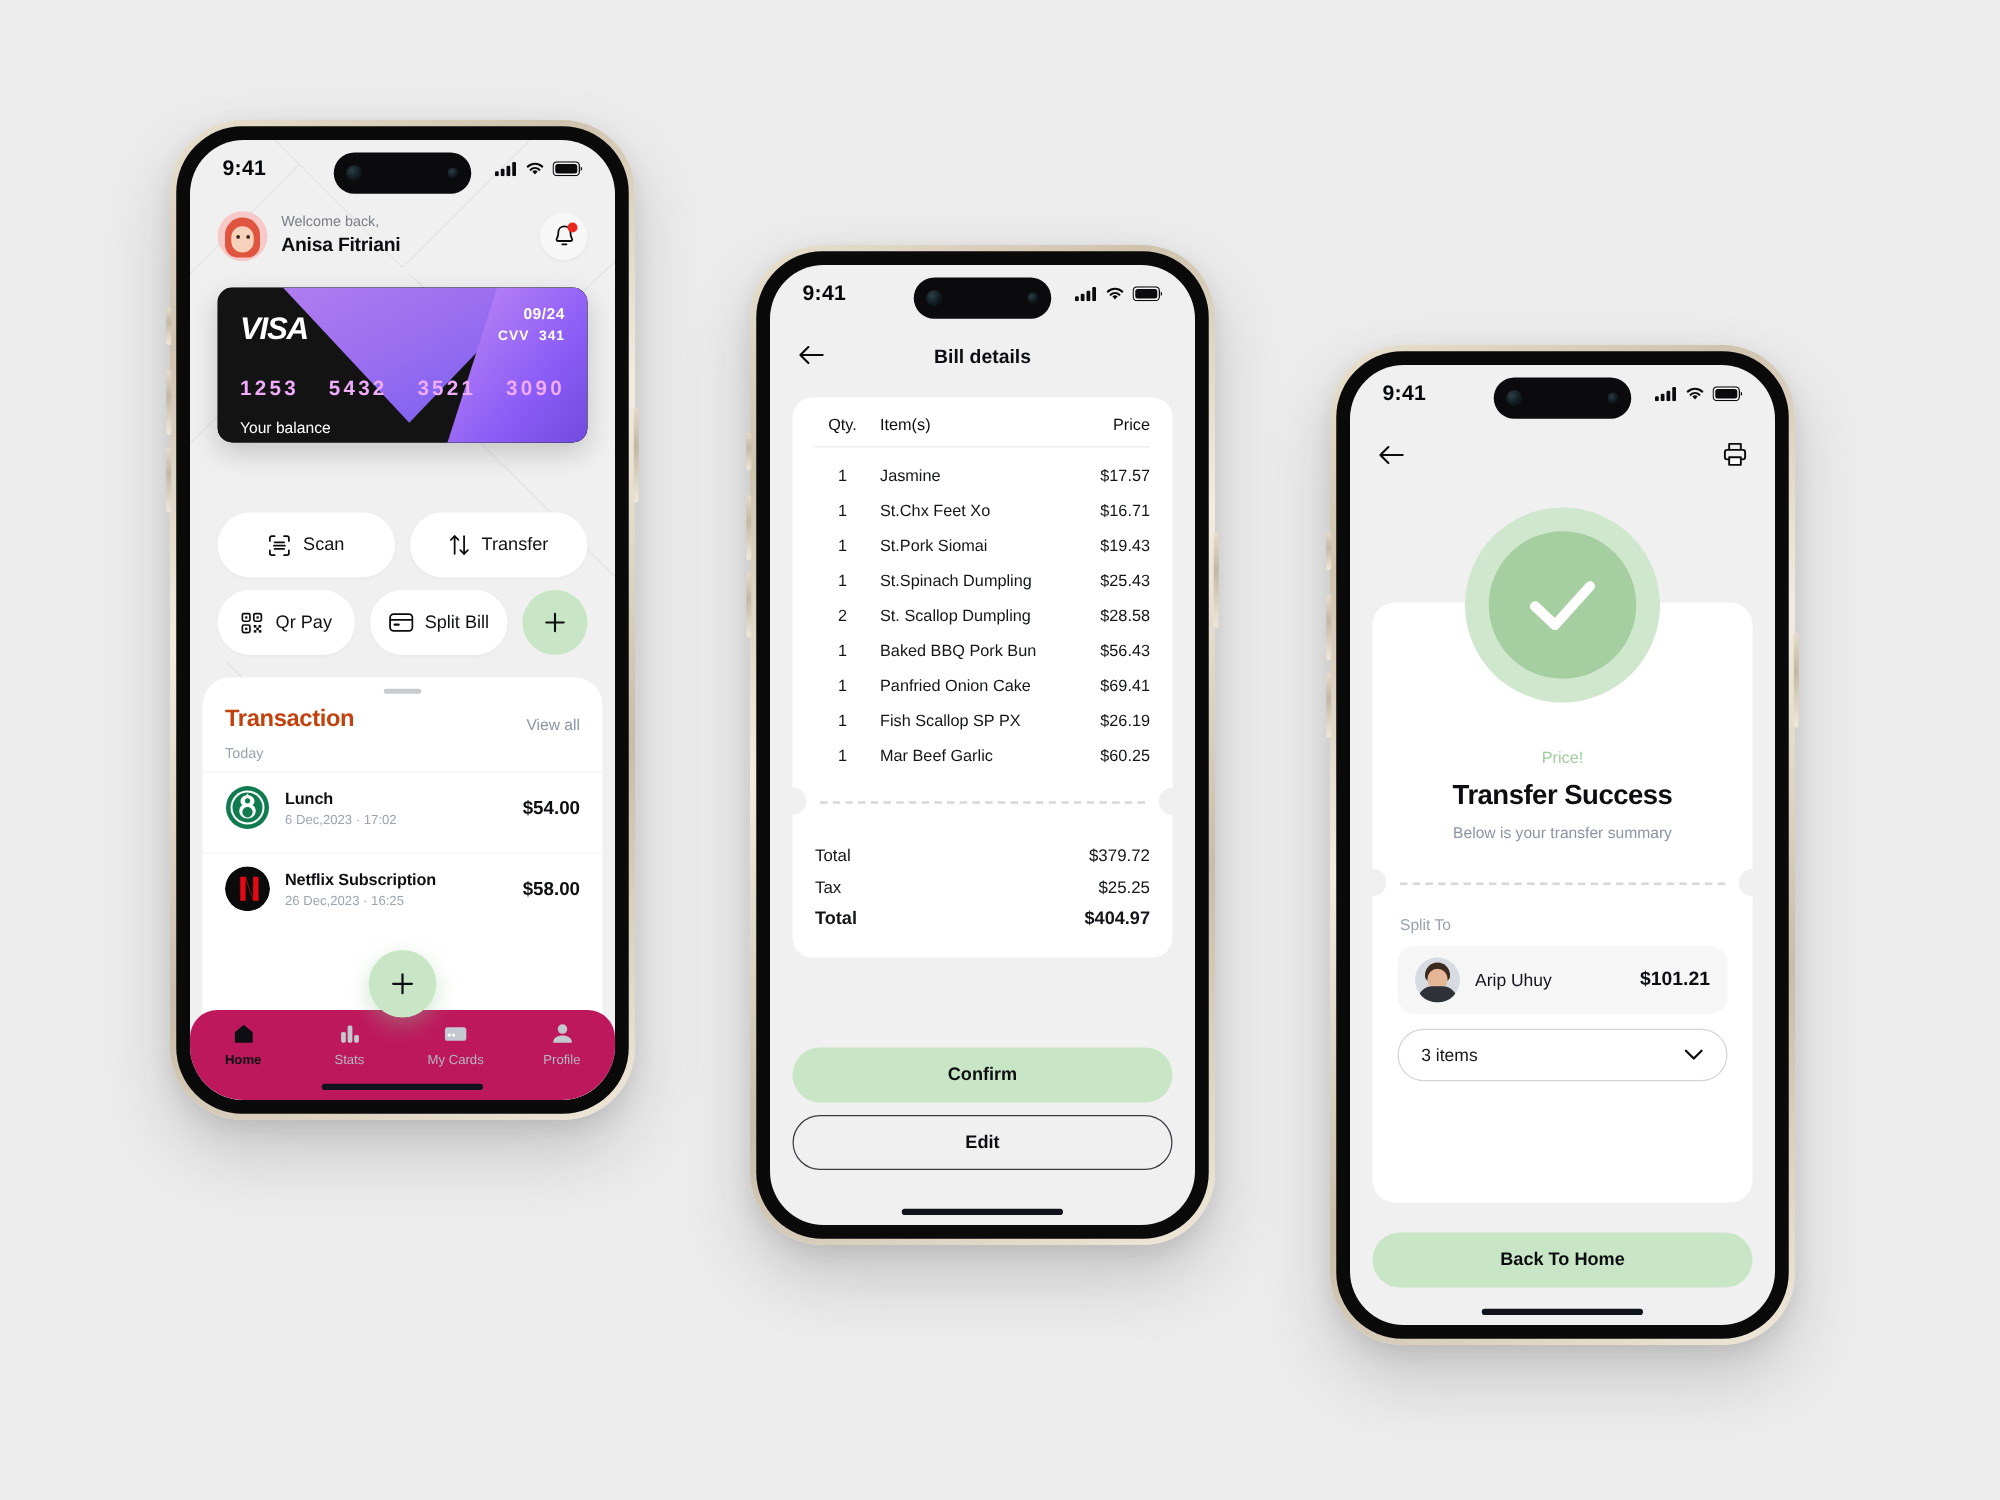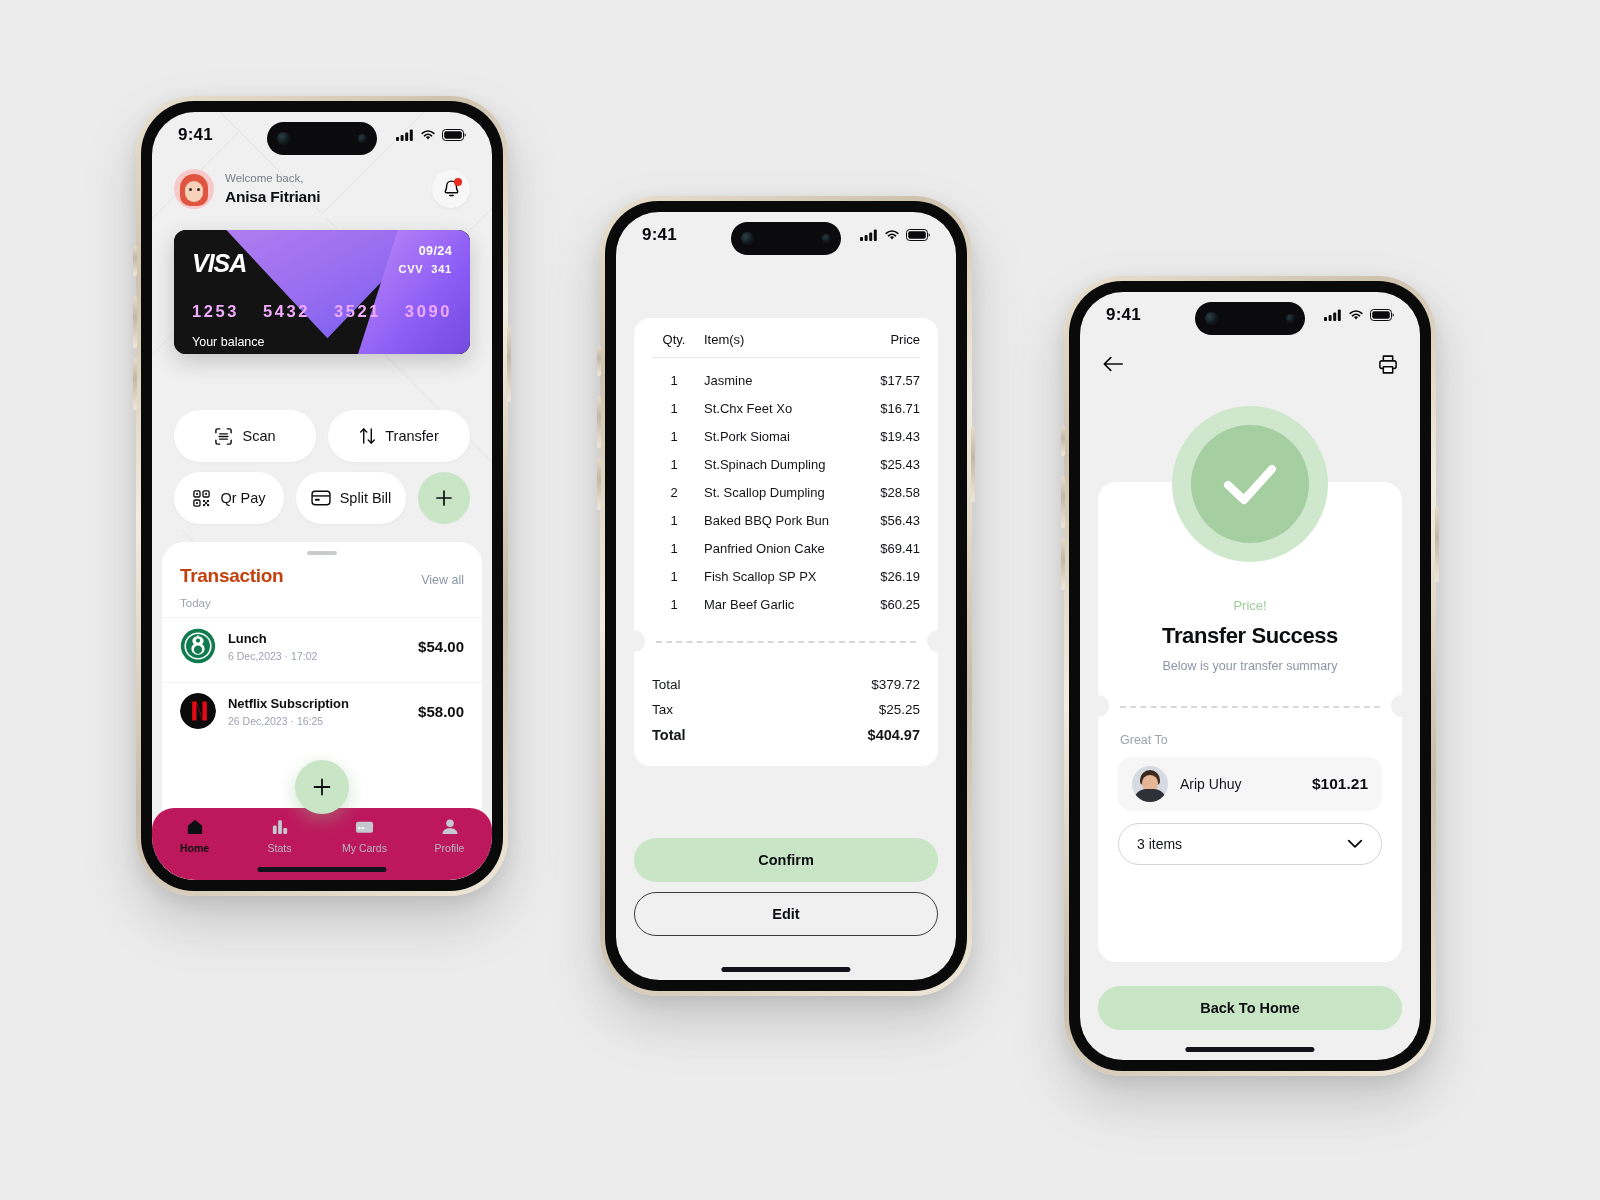--- a/index.html
+++ b/index.html
@@ -424,20 +424,28 @@
               <rect x="2.2" y="2.2" width="17.6" height="7.6" rx="2" fill="#0b0b0d"></rect>
               <path d="M22.6 4.2 v3.6 a2 2 0 0 0 1.2-1.8 a2 2 0 0 0-1.2-1.8Z" fill="#0b0b0d"></path>
             </svg>
           </div>
         </div>
         <div class="island">
             <div class="lens"></div>
             <div class="lens sm"></div>
           </div>
 
+        <div class="nav">
+          <div class="nav-title">Bill details</div>
+          <div style="position:relative;z-index:2;">
+            <svg width="22" height="18" viewBox="0 0 24 19">
+              <path d="M22 9.5H2.5M9.5 2.5 2.5 9.5l7 7" stroke="#0b0b0d" stroke-width="1.8" fill="none" stroke-linecap="round" stroke-linejoin="round"></path>
+            </svg>
+          </div>
+        </div>
 
         <div class="bill-card">
           <div class="bill-head">
             <div class="bh-q" style="text-align:center">Qty.</div>
             <div class="bh-i" style="padding-left:8px">Item(s)</div>
             <div class="bh-p">Price</div>
           </div>
           <div class="bill-sep"></div>
           <div style="padding:8px 0 12px;">
             <div class="bill-row">
@@ -568,21 +576,21 @@
           <div class="great">Price!</div>
           <div class="succ-t">Transfer Success</div>
           <div class="succ-s">Below is your transfer summary</div>
 
           <div style="position:relative;height:34px;margin-top:22px;">
             <div class="notch-l" style="left:-11px;"></div>
             <div class="notch-r" style="right:-11px;"></div>
             <div class="dashed" style="position:absolute;top:11px;left:0;right:0;"></div>
           </div>
 
-          <div class="sendto" style="margin-top:4px;">Great To</div>
+          <div class="sendto" style="margin-top:4px;">Split To</div>
           <div class="recip">
             <div class="rav">
               <div class="rav-h"></div>
                 <div class="rav-f"></div>
                 <div class="rav-b"></div>
             </div>
             <div class="rname">Arip Uhuy</div>
             <div class="ramt">$101.21</div>
           </div>
           <div class="select">

